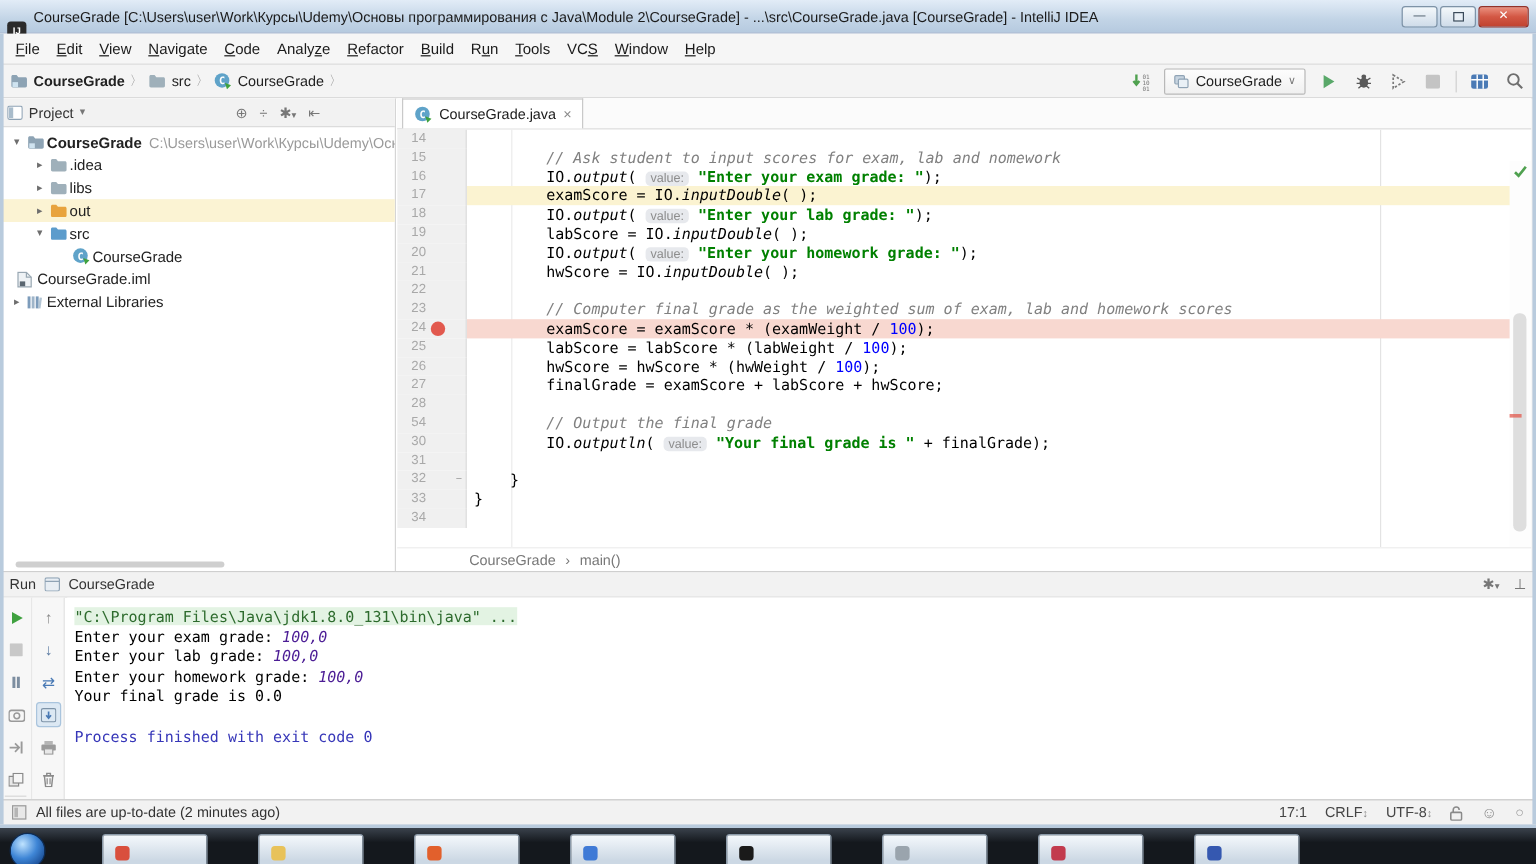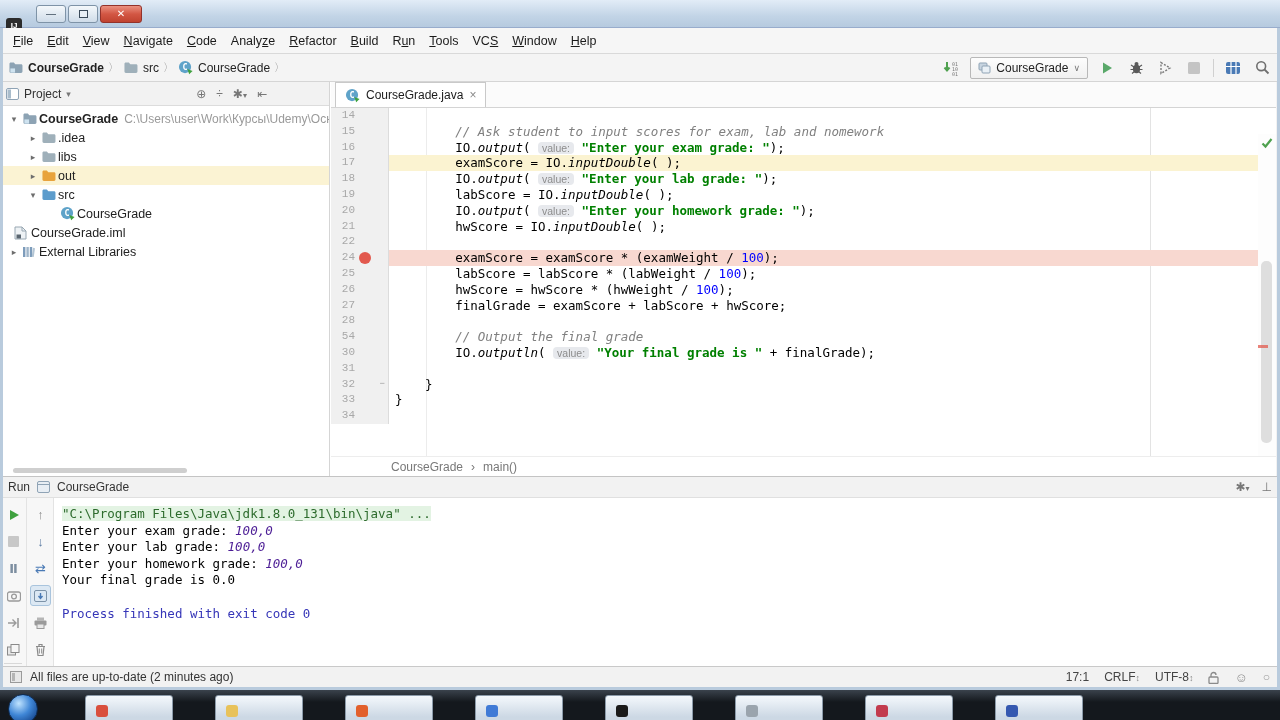--- a/index.html
+++ b/index.html
@@ -58,21 +58,21 @@
   #editor { position:absolute; left:331px; top:0; right:0; height:394px; background:#fff; }
   #tabbar { height:26px; background:#fbfbfb; border-bottom:1px solid #d4d4d4; display:flex; align-items:flex-end; padding-left:4px; }
   #tab { height:25px; background:#fff; border:1px solid #c9c9c9; border-bottom:none; display:flex; align-items:center; gap:6px; padding:0 9px; font-size:12px; color:#1b1b1b; }
   #tab .close { color:#8a8a8a; font-size:12px; }
   #code-area { position:absolute; top:26px; left:0; right:0; height:348px; overflow:hidden; background:#fff; }
   .guide { position:absolute; top:0; bottom:0; width:1px; background:#ececec; }
   #margin-guide { left:819px; background:#e3e3e3; }
   #indent-guide { left:95px; }
   .code-line { display:flex; height:15.8px; line-height:15.8px; font-family:"DejaVu Sans Mono","Liberation Mono",monospace; font-size:12.5px; position:relative; }
   .gutter { flex:none; width:58px; background:#f0f0f0; border-right:1px solid #dcdcdc; color:#a8a8a8;
-    font-size:11px; display:flex; align-items:center; position:relative; font-family:Liberation Mono, monospace; }
+    font-size:11px; display:flex; align-items:center; position:relative; font-family:Liberation Sans, sans-serif; }
   .gutter .num { width:24px; text-align:right; }
   .gutter .bp { position:absolute; left:28px; top:2px; width:12px; height:12px; border-radius:50%; background:#e2594e; }
   .gutter .fold { position:absolute; right:3px; color:#9a9a9a; font-size:9px; }
   .content { flex:1; white-space:pre; color:#000; padding-left:6px; }
   .code-line.hl-yellow .content { background:#fbf3d1; }
   .code-line.hl-red .content { background:#f8d8d0; }
   .seg-comment { color:#808080; font-style:italic; }
   .seg-typo { color:#808080; font-style:italic; text-decoration-style:wavy; text-decoration-color:#86ab86; text-decoration-thickness:1px; text-underline-offset:2px; }
   .seg-method { font-style:italic; }
   .seg-string { color:#008000; font-weight:bold; }
@@ -122,20 +122,21 @@
 
   svg { display:block; }
 </style>
 </head>
 <body>
 
 <div id="screen">
 
   <div id="titlebar">
     <div id="app-logo">IJ</div>
+    <div id="win-title">CourseGrade [C:\Users\user\Work\Курсы\Udemy\Основы программирования с Java\Module 2\CourseGrade] - ...\src\CourseGrade.java [CourseGrade] - IntelliJ IDEA</div>
     <div class="winbtns">
       <div class="winbtn">—</div>
       <div class="winbtn">
           <span class="restore-glyph"></span>
         </div>
       <div class="winbtn close">✕</div>
     </div>
   </div>
 
   <div id="menubar">
@@ -410,20 +411,26 @@
                 <span class="num">21</span>
               </span>
               <span class="content"><span class="seg-plain">        hwScore = IO.</span><span class="seg-method">inputDouble</span><span class="seg-plain">( );</span></span>
             </div>
             <div class="code-line">
               <span class="gutter">
                 <span class="num">22</span>
               </span>
               <span class="content"></span>
             </div>
+            <div class="code-line">
+              <span class="gutter">
+                <span class="num">23</span>
+              </span>
+              <span class="content"><span class="seg-comment">        // Computer final grade as the weighted sum of exam, lab and homework scores</span></span>
+            </div>
             <div class="code-line hl-red">
               <span class="gutter">
                 <span class="num">24</span>
                 <span class="bp"></span>
               </span>
               <span class="content"><span class="seg-plain">        examScore = examScore * (examWeight / </span><span class="seg-number">100</span><span class="seg-plain">);</span></span>
             </div>
             <div class="code-line">
               <span class="gutter">
                 <span class="num">25</span>

